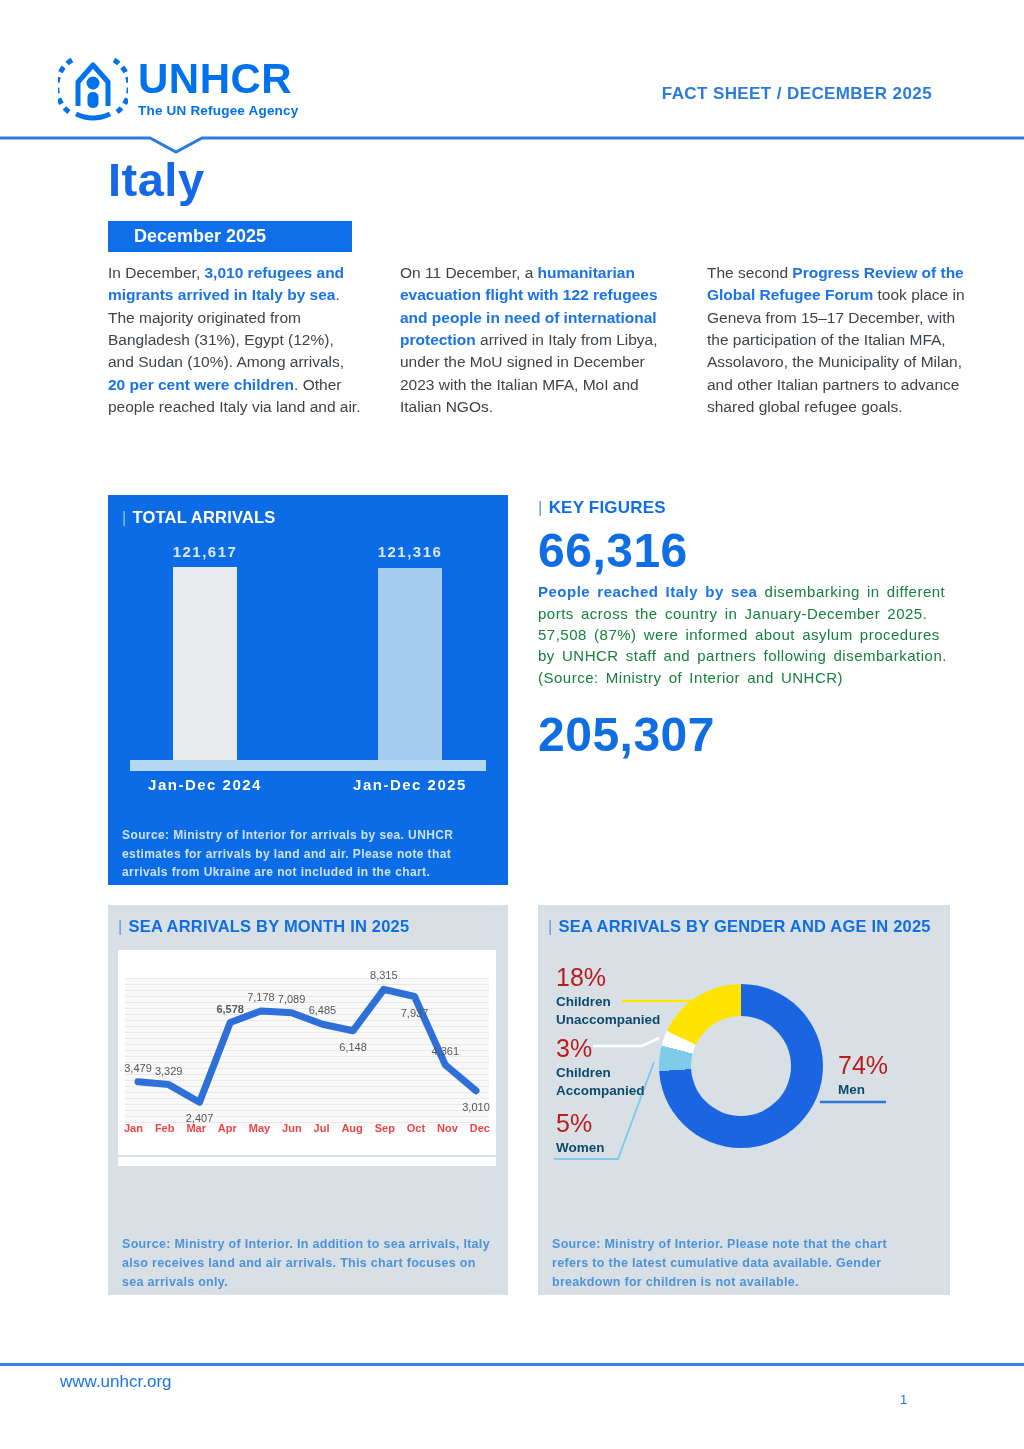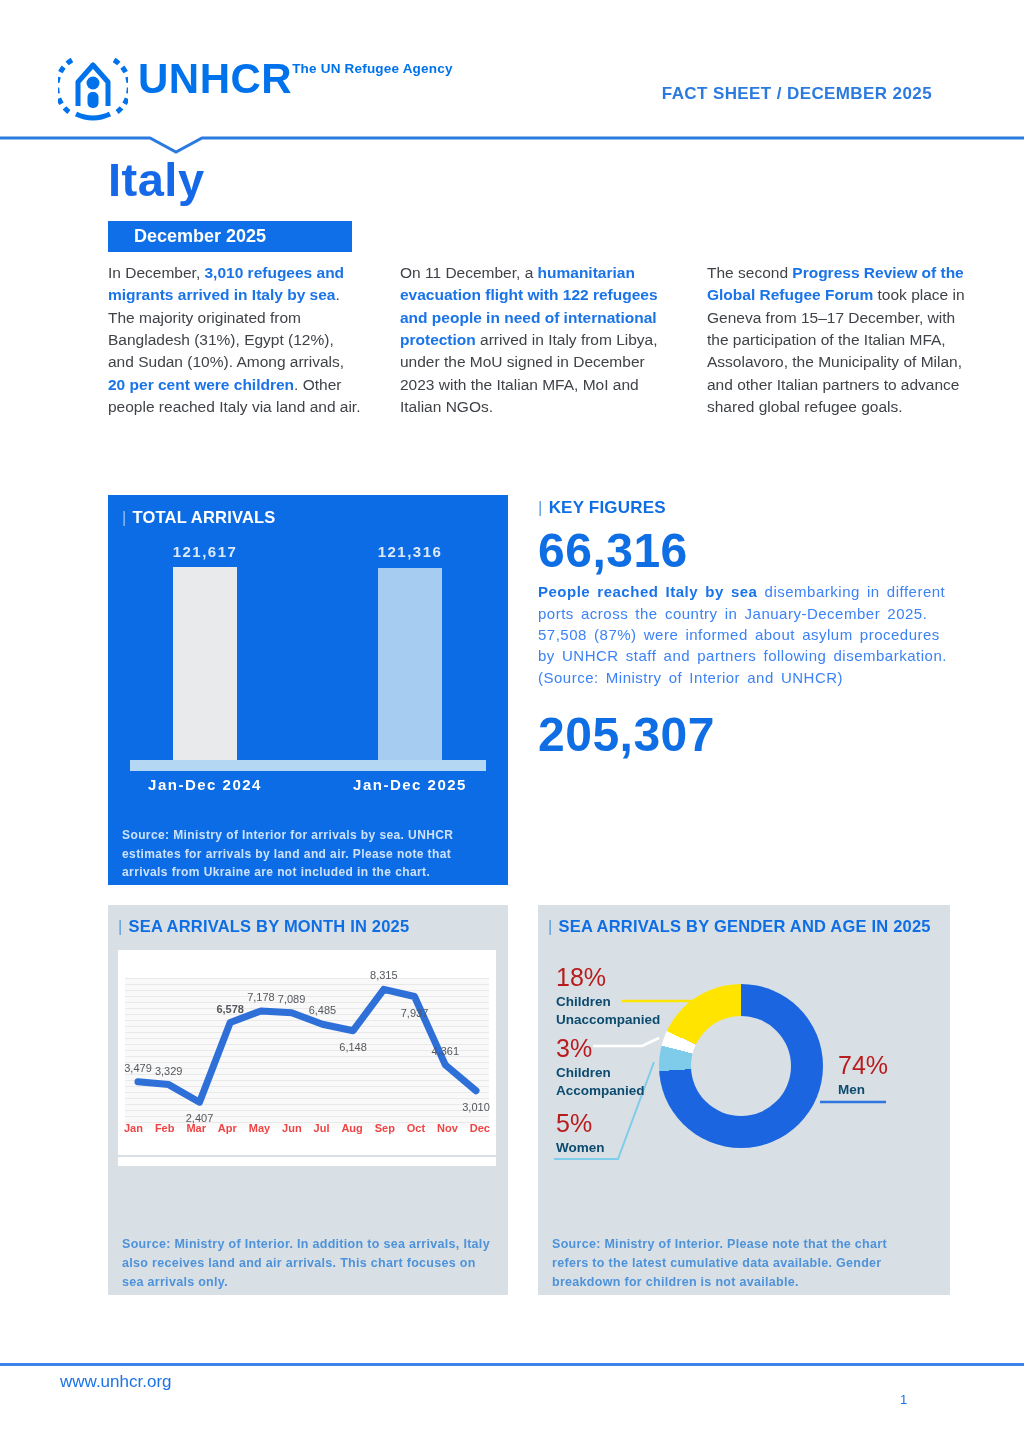--- a/index.html
+++ b/index.html
@@ -1,21 +1,21 @@
 <!DOCTYPE html>
 <html><head>
 <meta charset="utf-8">
 <style>
   html,body{margin:0;padding:0;background:#ffffff;}
   .page{position:relative;width:1024px;height:1449px;background:#ffffff;overflow:hidden;
         font-family:"Liberation Sans",sans-serif;-webkit-font-smoothing:antialiased;}
 
   
   .logo{position:absolute;left:58px;top:52px;display:flex;align-items:flex-start;gap:10px;}
-  .logo-text{display:flex;margin-top:6px;text-align:center;}
+  .logo-text{display:flex;flex-direction:column;margin-top:6px;}
   .logo-wordmark{font-size:42px;font-weight:800;color:#0072ec;letter-spacing:0.5px;line-height:1;}
   .logo-tagline{font-size:13.5px;font-weight:700;color:#0072ec;margin-top:3px;letter-spacing:0.2px;}
   .fact-sheet{position:absolute;top:84px;right:92px;font-size:17px;font-weight:600;color:#2a7ae0;letter-spacing:0.4px;}
   .top-rule{position:absolute;left:0;top:136px;width:1024px;height:22px;}
 
   
   .page-title{position:absolute;left:108px;top:152px;font-size:47px;font-weight:700;color:#1569e8;letter-spacing:0.5px;}
   .period-badge{position:absolute;left:108px;top:221px;width:244px;height:31px;background:#0f6fe8;
                 color:#ffffff;font-size:18px;font-weight:700;line-height:31px;padding-left:26px;box-sizing:border-box;}
 
@@ -44,21 +44,21 @@
   .panel-total .source-note{position:absolute;left:14px;top:331px;width:372px;color:#cde2fa;
        font-size:12px;font-weight:700;line-height:1.55;letter-spacing:0.4px;}
 
   
   .key-figures{position:absolute;left:538px;top:498px;width:420px;}
   .key-figures .panel-heading{color:#0f6ee4;font-size:17px;}
   .key-figures .pipe{color:#5b9ce0;}
   .kf-value{font-size:48px;font-weight:700;color:#0f6ee4;line-height:1.05;margin-top:8px;letter-spacing:0.5px;}
   .kf-text{margin-top:5px;font-size:15px;line-height:1.42;color:#54575c;letter-spacing:0.5px;word-spacing:2.5px;}
   .kf-text .seg-b{color:#1a74e8;}
-  .kf-text .seg-p{color:#3b82f6;}
+  .kf-text .seg-p{color:#15803d;}
   .kf-block.second{margin-top:22px;}
 
   
   .panel-monthly{position:absolute;left:108px;top:905px;width:400px;height:390px;background:#d8e0e5;}
   .panel-monthly .panel-heading{position:absolute;left:10px;top:12px;color:#0f6ee4;}
   .panel-monthly .pipe{color:#5b9ce0;}
   .chart-box{position:absolute;left:10px;top:45px;width:378px;height:205px;background:#ffffff;}
   .gridzone{position:absolute;left:7px;top:28px;width:364px;height:150px;
             background:repeating-linear-gradient(to bottom,#e9e9e9 0px,#e9e9e9 1px,#f9f9f9 1px,#f9f9f9 6px);}
   .line-svg{position:absolute;left:0;top:0;}

